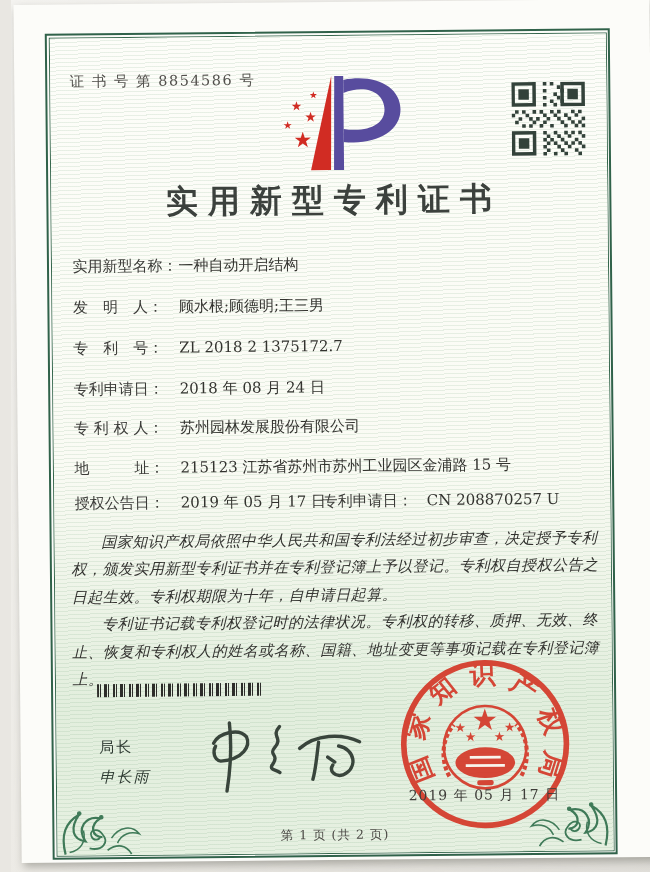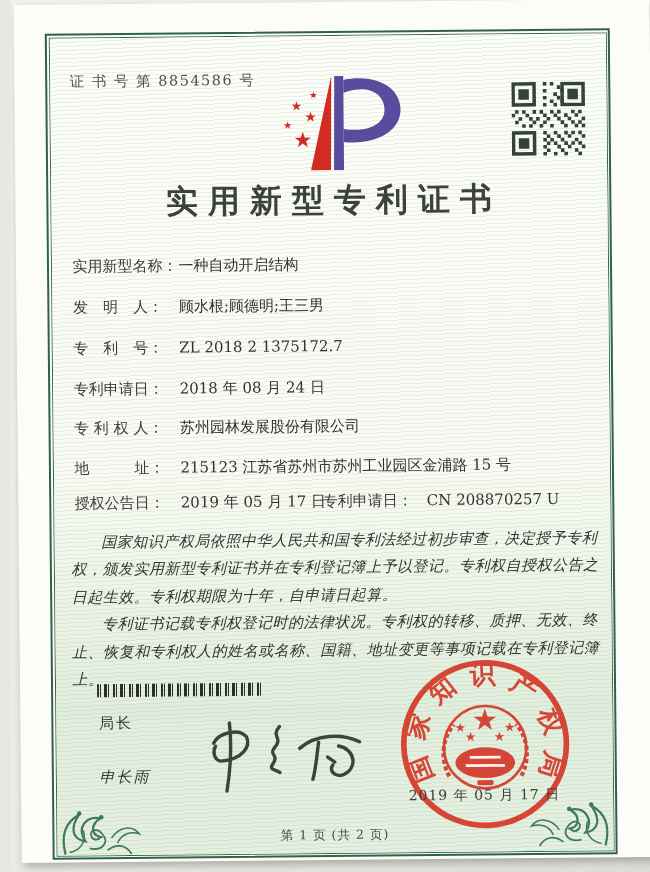--- a/index.html
+++ b/index.html
@@ -22,21 +22,21 @@
   .flabel{display:inline-block;width:106px;flex:0 0 106px;}
   .fvalue{color:#33332f;}
   .pair-b{position:absolute;left:248px;top:0;display:flex;}
   .pair-b .flabel{width:104px;flex:0 0 104px;}
   .paras{left:17px;top:491px;width:534px;font-size:15px;line-height:27.5px;color:#333330;
          font-style:italic;}
   .paras p{margin:0;text-indent:2em;letter-spacing:.5px;}
   .barcode{left:41px;top:646px;width:166px;height:13px;
      background:repeating-linear-gradient(90deg,#2d2d2a 0 2px,transparent 2px 3px,#2d2d2a 3px 4px,
        transparent 4px 7px,#2d2d2a 7px 10px,transparent 10px 11px,#2d2d2a 11px 12px,transparent 12px 16px);}
-  .director-title{left:43px;top:676px;font-size:15px;color:#2e3a32;letter-spacing:2px;}
+  .director-title{left:43px;top:700px;font-size:15px;color:#2e3a32;letter-spacing:2px;}
   .director-name{left:43px;top:730px;font-size:15px;color:#2e3a32;letter-spacing:2px;font-style:italic;}
   .sig{left:143px;top:678px;}
   .seal{left:341px;top:622px;opacity:.93;}
   .seal-date{left:352px;top:752px;font-size:14px;color:#3e3d39;letter-spacing:1px;}
   .page-num{left:0;top:791px;width:100%;text-align:center;font-size:12.5px;color:#4b4945;letter-spacing:1px;}
   .flourish-l{left:-2px;bottom:-1px;}
   .flourish-r{right:-2px;bottom:3px;transform:scaleX(-1);}
   .logo{left:220px;top:36px;}
   .qr{left:461px;top:48px;}
 </style>

